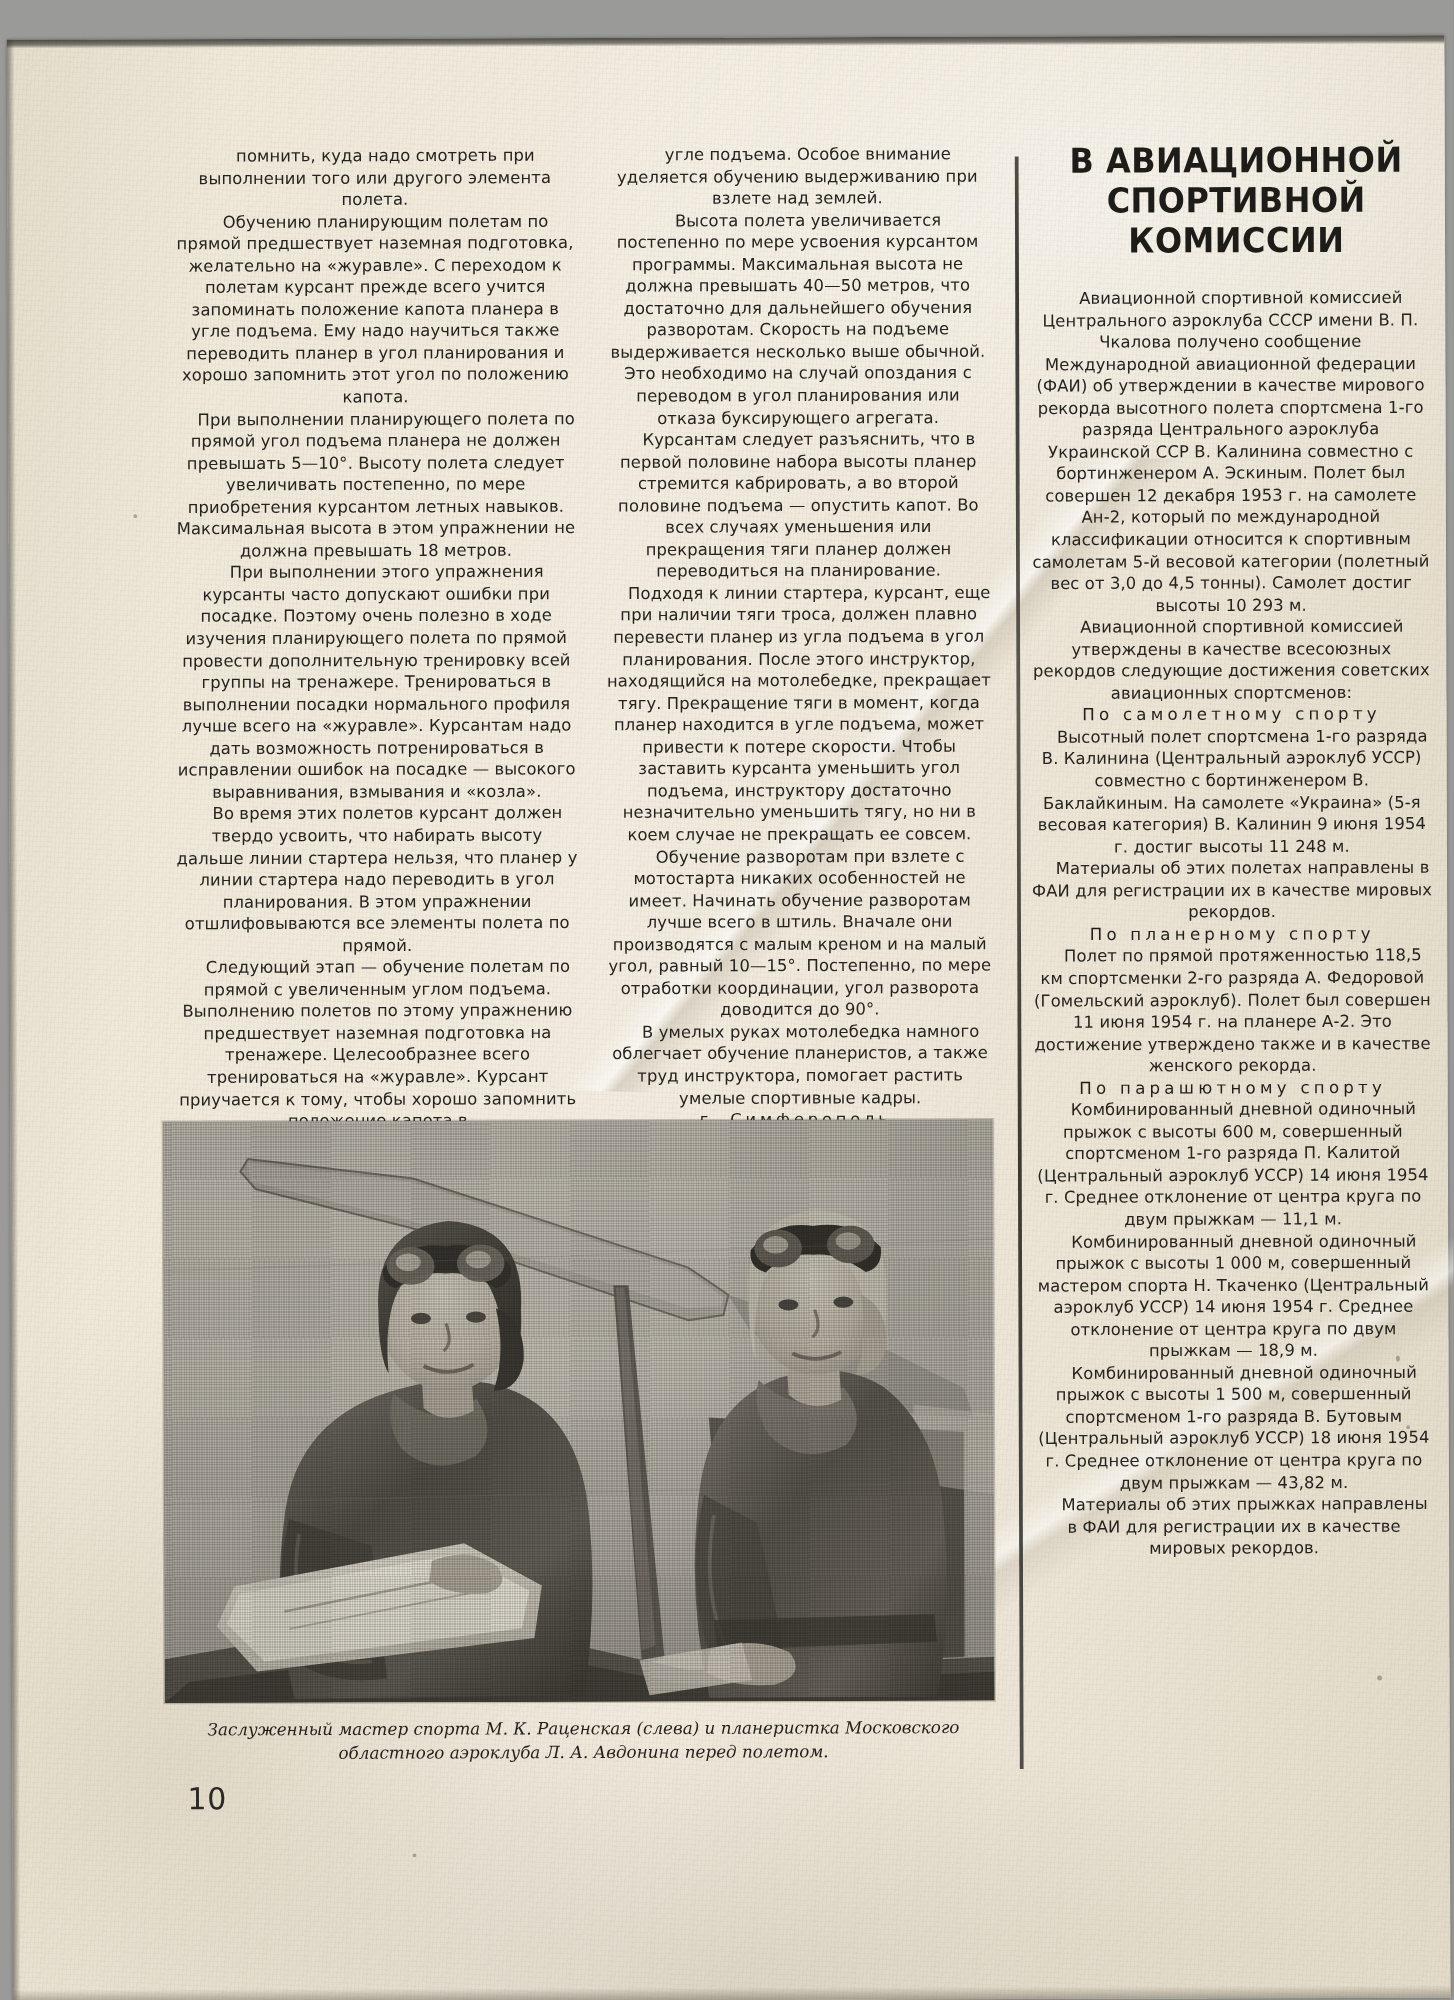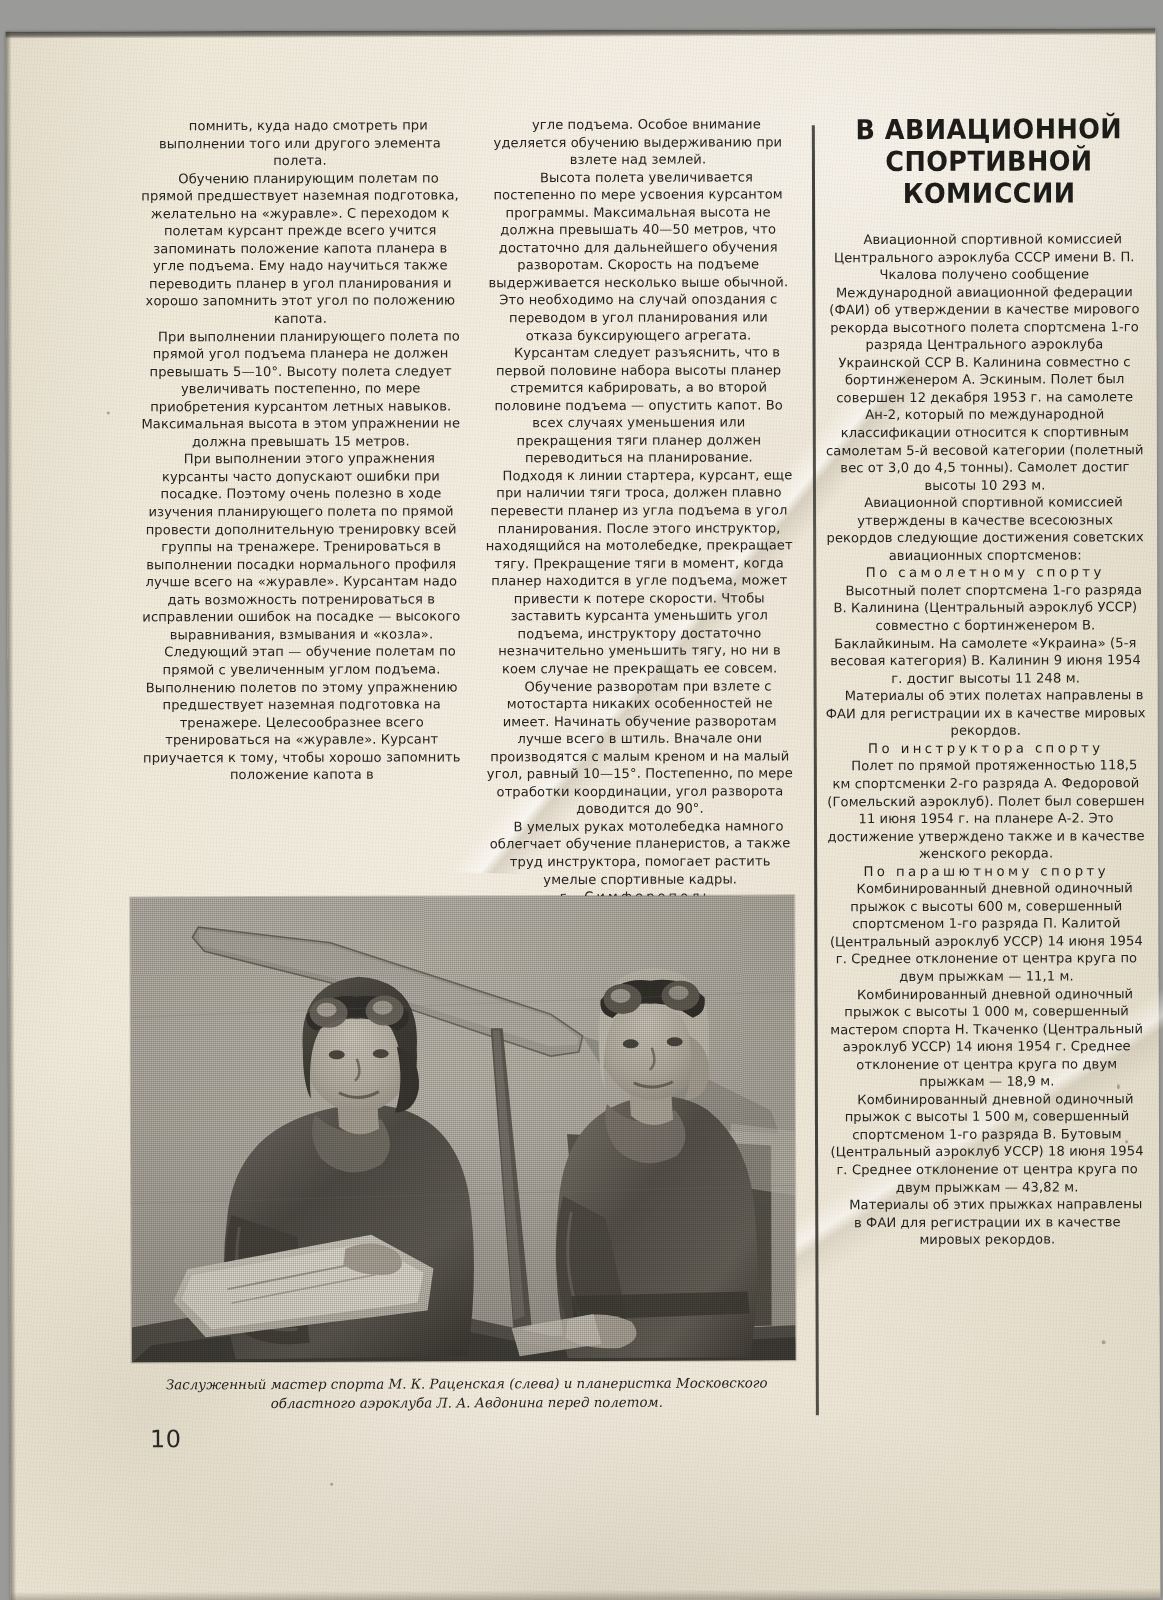--- a/index.html
+++ b/index.html
@@ -169,22 +169,23 @@
     <div class="grain"></div>
     <div class="crease"></div>
     <div class="crease2"></div>
     <div class="edge-top"></div>
     <div class="edge-left"></div>
     <div class="edge-bottom"></div>
 
     <div class="col" id="col1">
       <p>помнить, куда надо смотреть при выполнении того или другого элемента полета.</p>
       <p>Обучению планирующим полетам по прямой предшествует наземная подготовка, желательно на «журавле». С переходом к полетам курсант прежде всего учится запоминать положение капота планера в угле подъема. Ему надо научиться также переводить планер в угол планирования и хорошо запомнить этот угол по положению капота.</p>
-      <p>При выполнении планирующего полета по прямой угол подъема планера не должен превышать 5—10°. Высоту полета следует увеличивать постепенно, по мере приобретения курсантом летных навыков. Максимальная высота в этом упражнении не должна превышать 15 метров.</p>
+      <p>При выполнении планирующего полета по прямой угол подъема планера не должен превышать 5—10°. Высоту полета следует увеличивать постепенно, по мере приобретения курсантом летных навыков. Максимальная высота в этом упражнении не должна превышать 18 метров.</p>
       <p>При выполнении этого упражнения курсанты часто допускают ошибки при посадке. Поэтому очень полезно в ходе изучения планирующего полета по прямой провести дополнительную тренировку всей группы на тренажере. Тренироваться в выполнении посадки нормального профиля лучше всего на «журавле». Курсантам надо дать возможность потренироваться в исправлении ошибок на посадке — высокого выравнивания, взмывания и «козла».</p>
+      <p>Во время этих полетов курсант должен твердо усвоить, что набирать высоту дальше линии стартера нельзя, что планер у линии стартера надо переводить в угол планирования. В этом упражнении отшлифовываются все элементы полета по прямой.</p>
       <p>Следующий этап — обучение полетам по прямой с увеличенным углом подъема. Выполнению полетов по этому упражнению предшествует наземная подготовка на тренажере. Целесообразнее всего тренироваться на «журавле». Курсант приучается к тому, чтобы хорошо запомнить положение капота в</p>
     </div>
 
     <div class="col" id="col2">
       <p>угле подъема. Особое внимание уделяется обучению выдерживанию при взлете над землей.</p>
       <p>Высота полета увеличивается постепенно по мере усвоения курсантом программы. Максимальная высота не должна превышать 40—50 метров, что достаточно для дальнейшего обучения разворотам. Скорость на подъеме выдерживается несколько выше обычной. Это необходимо на случай опоздания с переводом в угол планирования или отказа буксирующего агрегата.</p>
       <p>Курсантам следует разъяснить, что в первой половине набора высоты планер стремится кабрировать, а во второй половине подъема — опустить капот. Во всех случаях уменьшения или прекращения тяги планер должен переводиться на планирование.</p>
       <p>Подходя к линии стартера, курсант, еще при наличии тяги троса, должен плавно перевести планер из угла подъема в угол планирования. После этого инструктор, находящийся на мотолебедке, прекращает тягу. Прекращение тяги в момент, когда планер находится в угле подъема, может привести к потере скорости. Чтобы заставить курсанта уменьшить угол подъема, инструктору достаточно незначительно уменьшить тягу, но ни в коем случае не прекращать ее совсем.</p>
       <p>Обучение разворотам при взлете с мотостарта никаких особенностей не имеет. Начинать обучение разворотам лучше всего в штиль. Вначале они производятся с малым креном и на малый угол, равный 10—15°. Постепенно, по мере отработки координации, угол разворота доводится до 90°.</p>
       <p>В умелых руках мотолебедка намного облегчает обучение планеристов, а также труд инструктора, помогает растить умелые спортивные кадры.</p>
@@ -198,21 +199,21 @@
       <div>СПОРТИВНОЙ</div>
       <div>КОМИССИИ</div>
     </div>
 
     <div class="col" id="col3">
         <p>Авиационной спортивной комиссией Центрального аэроклуба СССР имени В. П. Чкалова получено сообщение Международной авиационной федерации (ФАИ) об утверждении в качестве мирового рекорда высотного полета спортсмена 1-го разряда Центрального аэроклуба Украинской ССР В. Калинина совместно с бортинженером А. Эскиным. Полет был совершен 12 декабря 1953 г. на самолете Ан-2, который по международной классификации относится к спортивным самолетам 5-й весовой категории (полетный вес от 3,0 до 4,5 тонны). Самолет достиг высоты 10 293 м.</p>
         <p>Авиационной спортивной комиссией утверждены в качестве всесоюзных рекордов следующие достижения советских авиационных спортсменов:</p>
         <p class="subhead noind">По самолетному спорту</p>
         <p>Высотный полет спортсмена 1-го разряда В. Калинина (Центральный аэроклуб УССР) совместно с бортинженером В. Баклайкиным. На самолете «Украина» (5-я весовая категория) В. Калинин 9 июня 1954 г. достиг высоты 11 248 м.</p>
         <p>Материалы об этих полетах направлены в ФАИ для регистрации их в качестве мировых рекордов.</p>
-        <p class="subhead noind">По инструктора спорту</p>
+        <p class="subhead noind">По планерному спорту</p>
         <p>Полет по прямой протяженностью 118,5 км спортсменки 2-го разряда А. Федоровой (Гомельский аэроклуб). Полет был совершен 11 июня 1954 г. на планере А-2. Это достижение утверждено также и в качестве женского рекорда.</p>
         <p class="subhead noind">По парашютному спорту</p>
         <p>Комбинированный дневной одиночный прыжок с высоты 600 м, совершенный спортсменом 1-го разряда П. Калитой (Центральный аэроклуб УССР) 14 июня 1954 г. Среднее отклонение от центра круга по двум прыжкам — 11,1 м.</p>
         <p>Комбинированный дневной одиночный прыжок с высоты 1 000 м, совершенный мастером спорта Н. Ткаченко (Центральный аэроклуб УССР) 14 июня 1954 г. Среднее отклонение от центра круга по двум прыжкам — 18,9 м.</p>
         <p>Комбинированный дневной одиночный прыжок с высоты 1 500 м, совершенный спортсменом 1-го разряда В. Бутовым (Центральный аэроклуб УССР) 18 июня 1954 г. Среднее отклонение от центра круга по двум прыжкам — 43,82 м.</p>
         <p>Материалы об этих прыжках направлены в ФАИ для регистрации их в качестве мировых рекордов.</p>
       </div>
 
     <div class="photo-wrap">
       <svg class="photo" viewBox="0 0 664 465" preserveAspectRatio="none">

